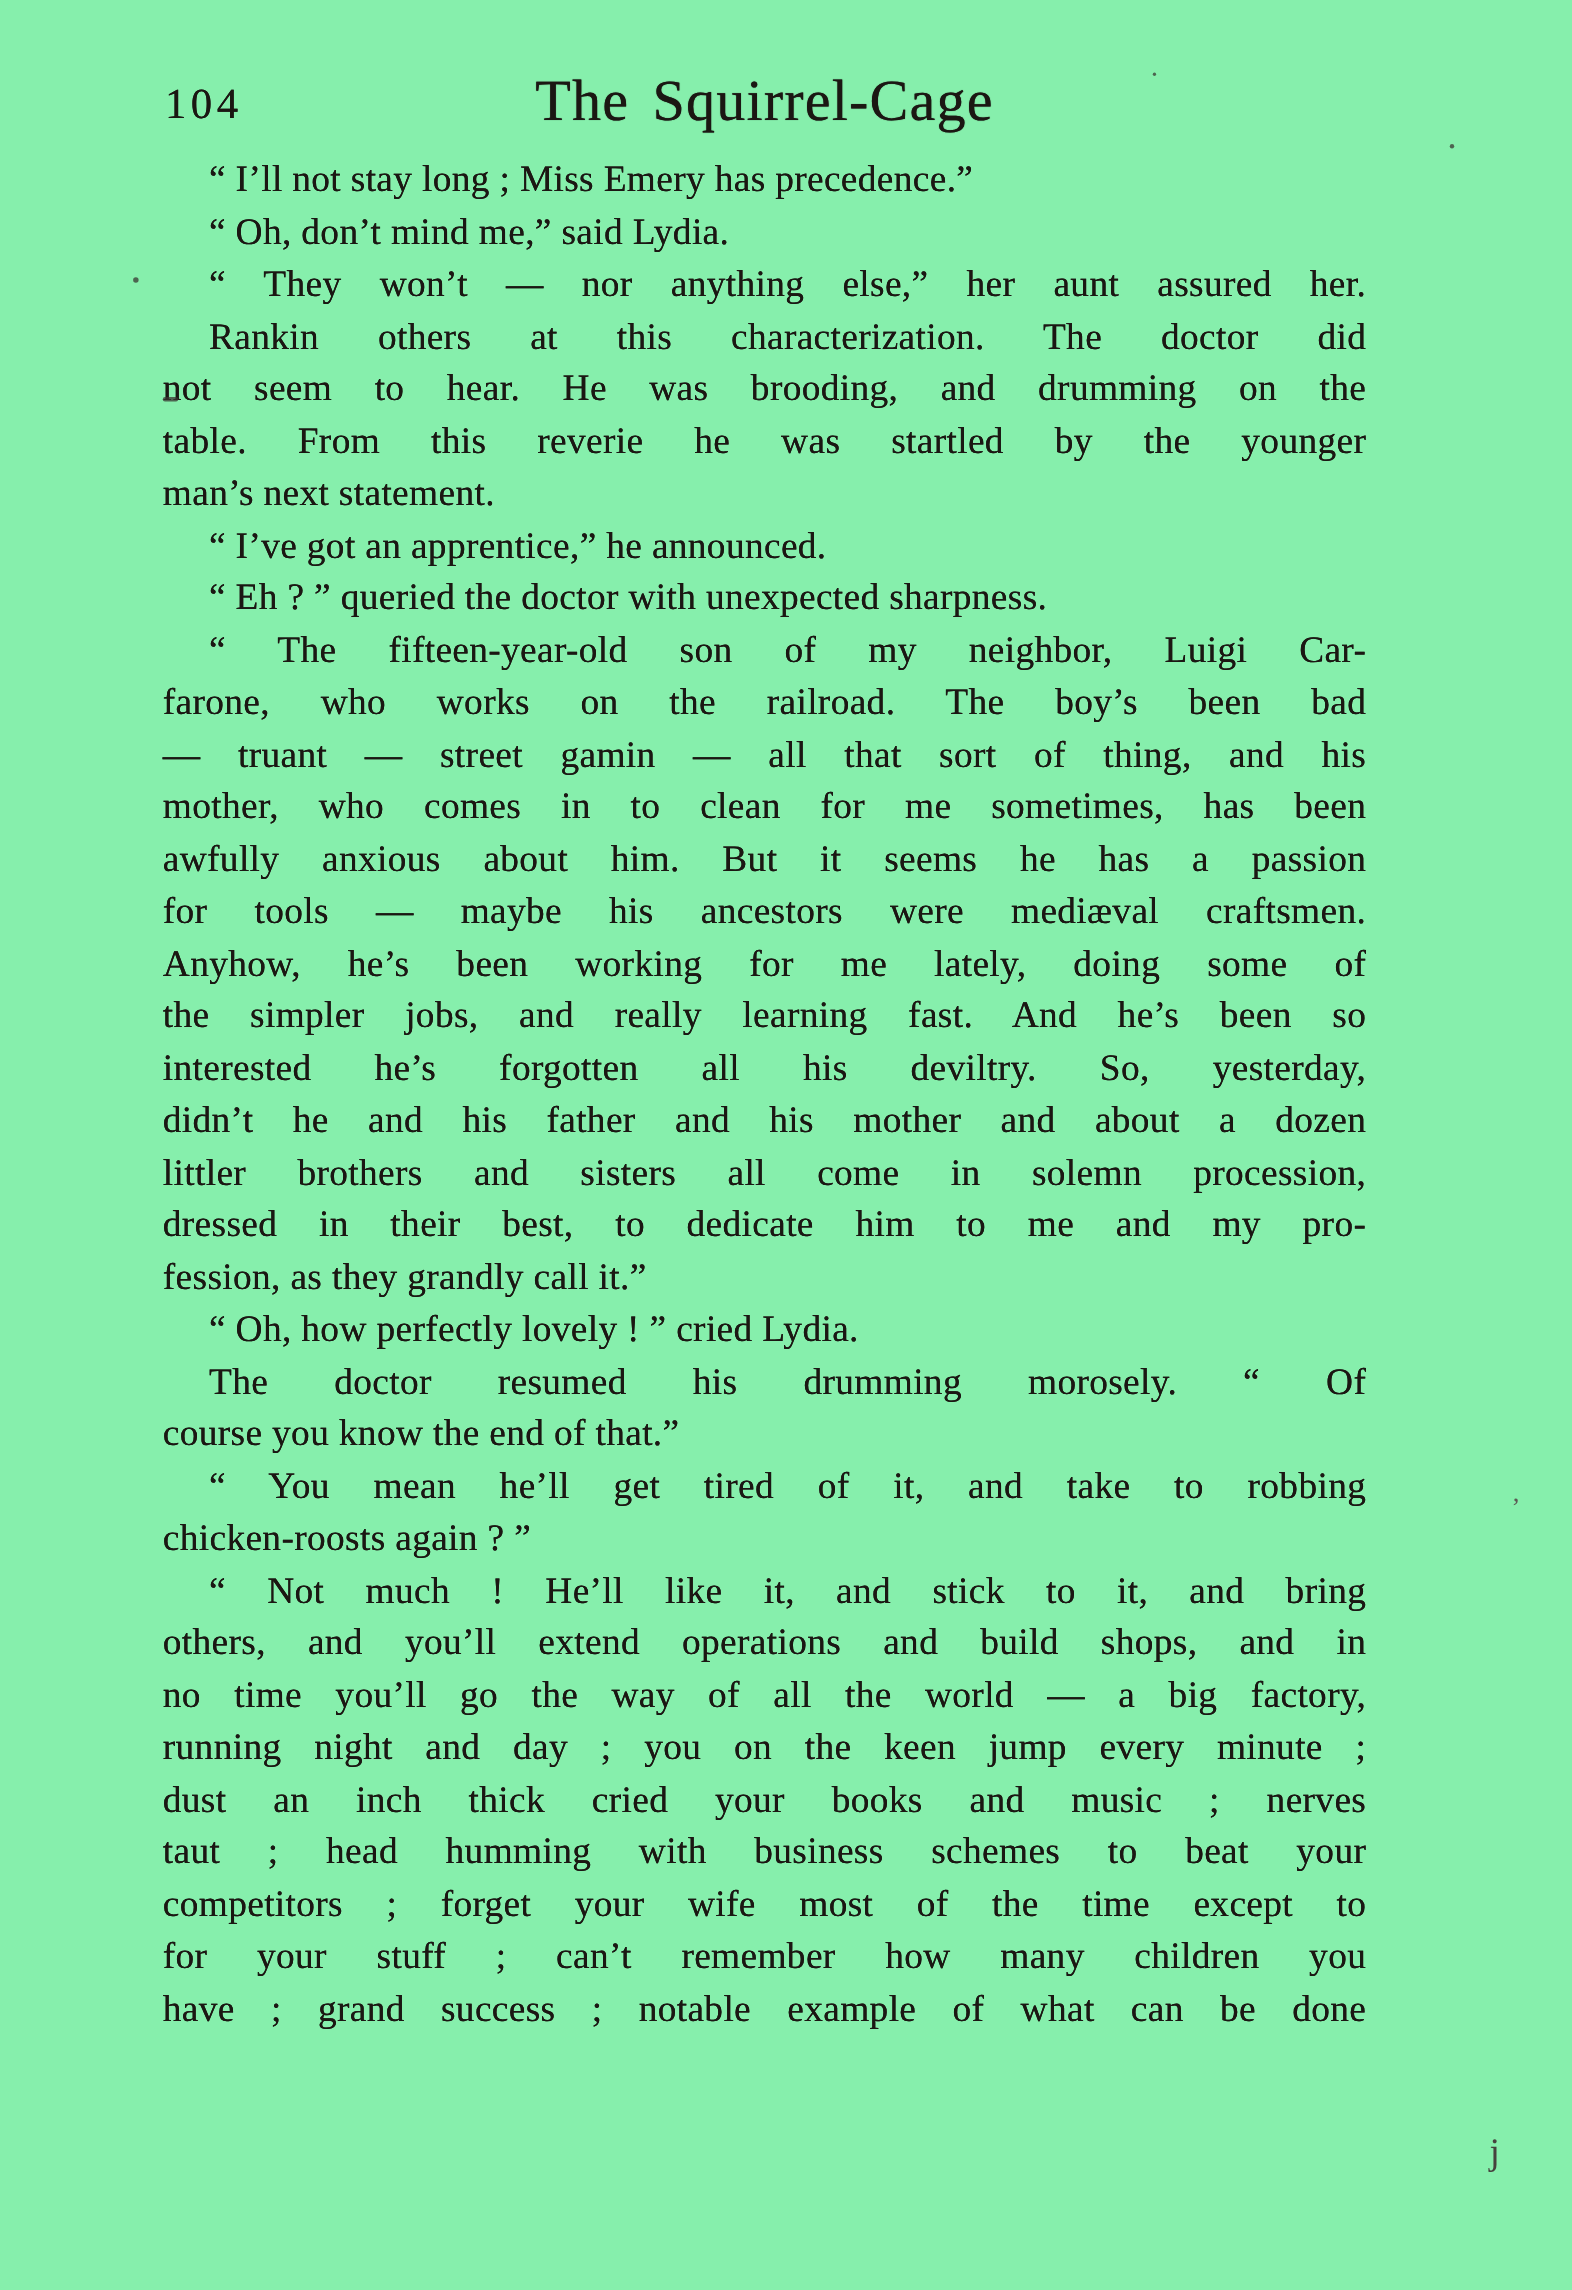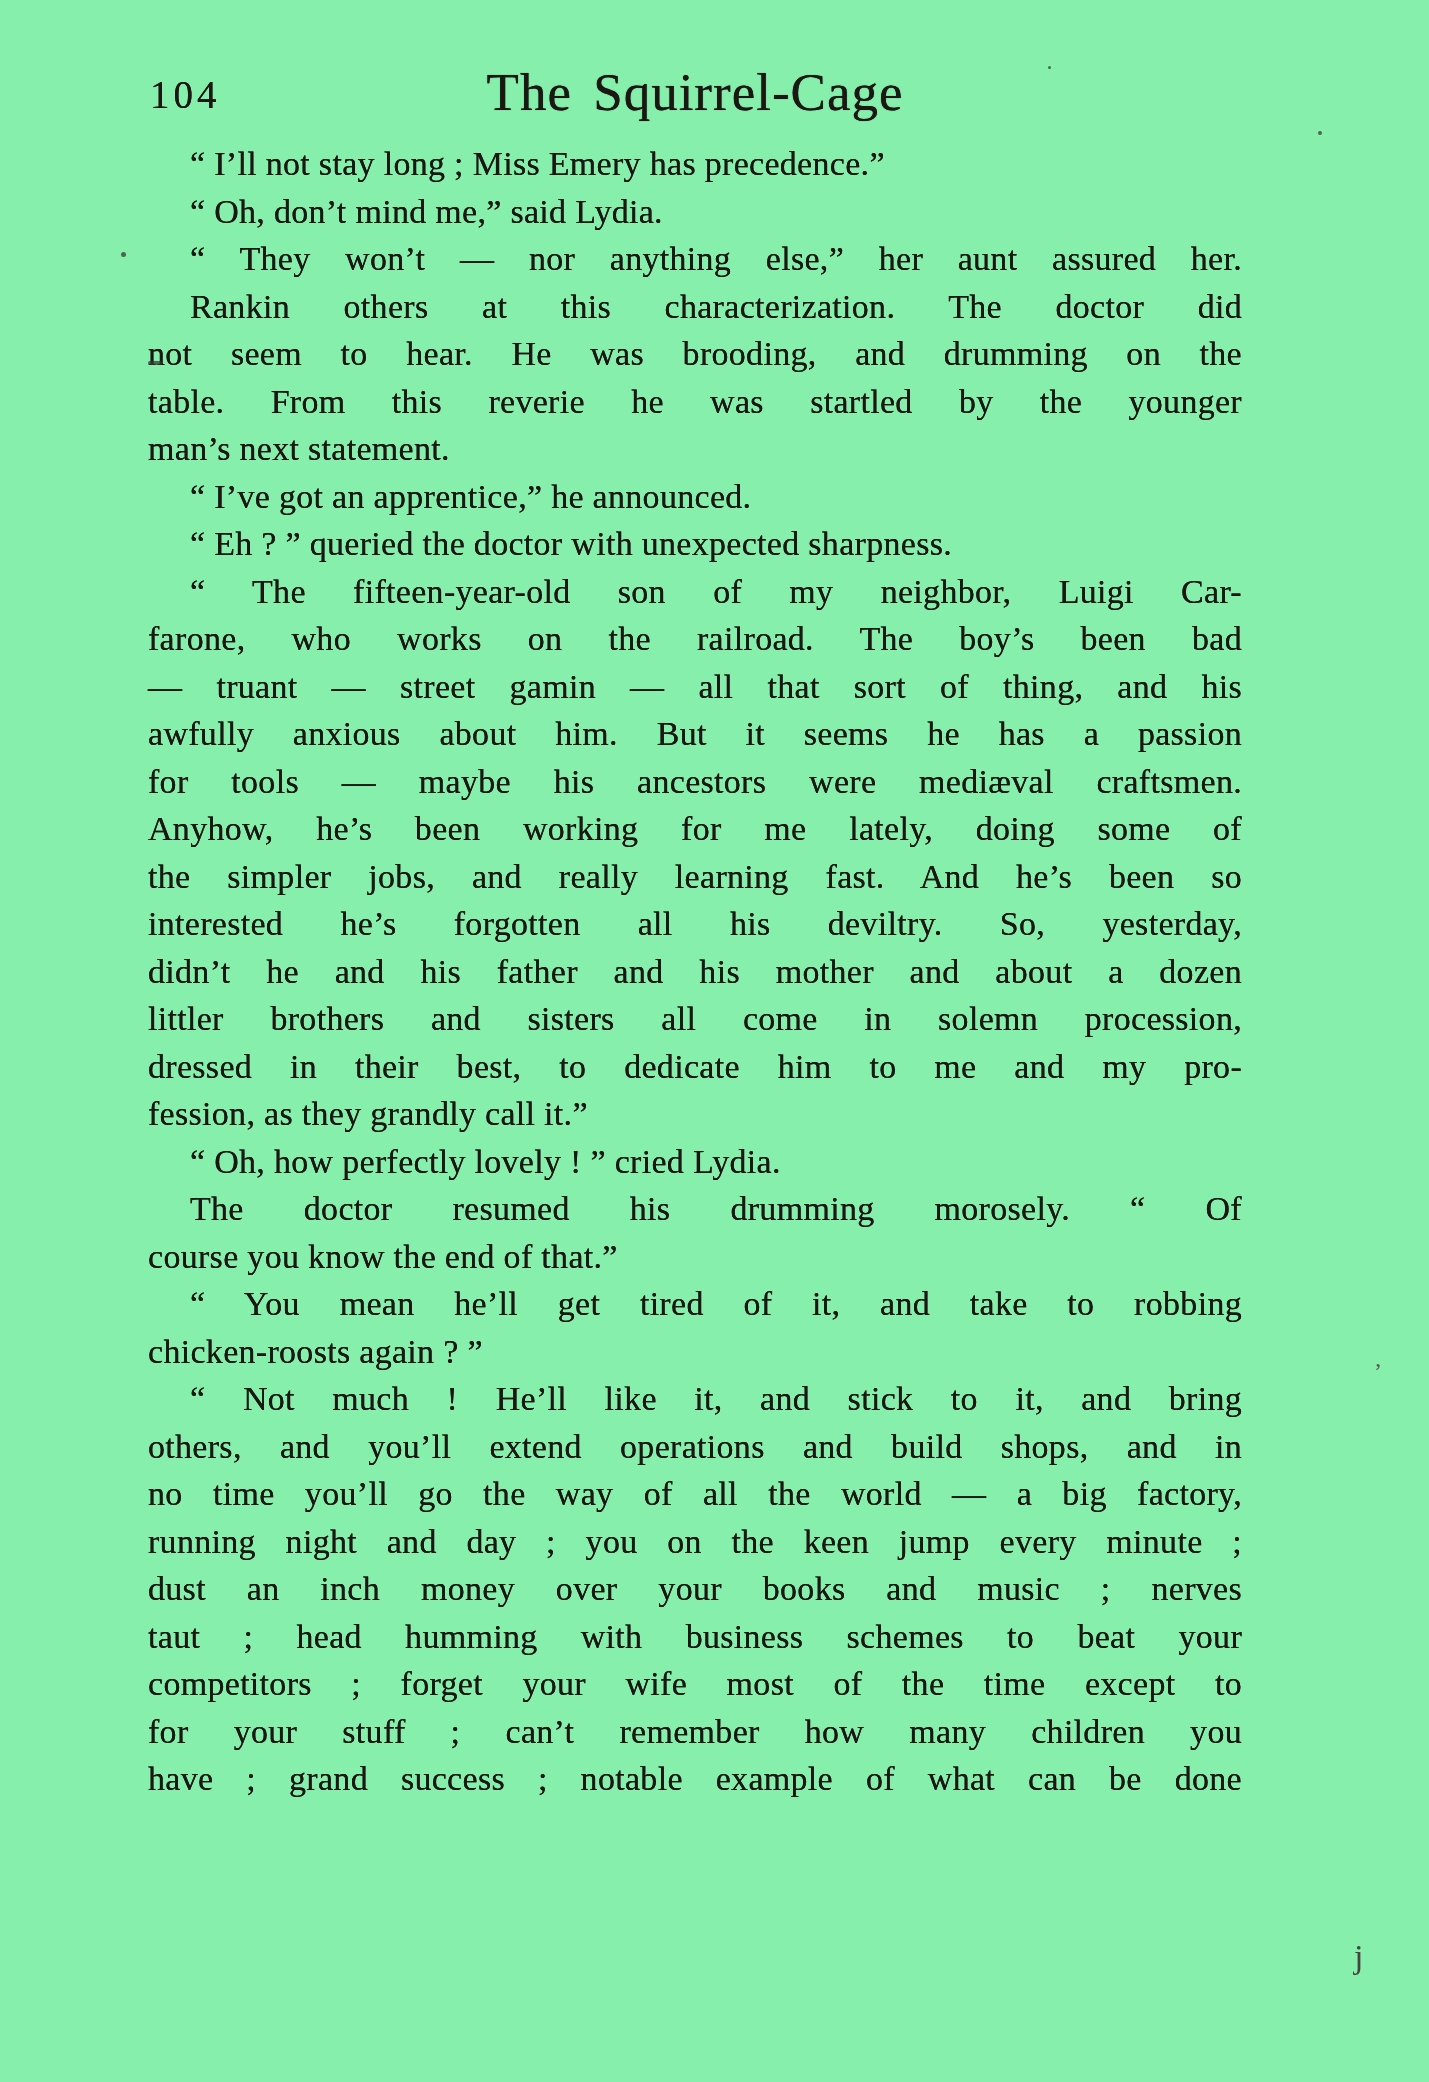--- a/index.html
+++ b/index.html
@@ -82,39 +82,40 @@
       <div class="line ind just">“ They won’t — nor anything else,” her aunt assured her.</div>
       <div class="line ind just">Rankin others at this characterization. The doctor did</div>
       <div class="line just">not seem to hear. He was brooding, and drumming on the</div>
       <div class="line just">table. From this reverie he was startled by the younger</div>
       <div class="line">man’s next statement.</div>
       <div class="line ind">“ I’ve got an apprentice,” he announced.</div>
       <div class="line ind">“ Eh ? ” queried the doctor with unexpected sharpness.</div>
       <div class="line ind just">“ The fifteen-year-old son of my neighbor, Luigi Car-</div>
       <div class="line just">farone, who works on the railroad. The boy’s been bad</div>
       <div class="line just">— truant — street gamin — all that sort of thing, and his</div>
+      <div class="line just">mother, who comes in to clean for me sometimes, has been</div>
       <div class="line just">awfully anxious about him. But it seems he has a passion</div>
       <div class="line just">for tools — maybe his ancestors were mediæval craftsmen.</div>
       <div class="line just">Anyhow, he’s been working for me lately, doing some of</div>
       <div class="line just">the simpler jobs, and really learning fast. And he’s been so</div>
       <div class="line just">interested he’s forgotten all his deviltry. So, yesterday,</div>
       <div class="line just">didn’t he and his father and his mother and about a dozen</div>
       <div class="line just">littler brothers and sisters all come in solemn procession,</div>
       <div class="line just">dressed in their best, to dedicate him to me and my pro-</div>
       <div class="line">fession, as they grandly call it.”</div>
       <div class="line ind">“ Oh, how perfectly lovely ! ” cried Lydia.</div>
       <div class="line ind just">The doctor resumed his drumming morosely. “ Of</div>
       <div class="line">course you know the end of that.”</div>
       <div class="line ind just">“ You mean he’ll get tired of it, and take to robbing</div>
       <div class="line">chicken-roosts again ? ”</div>
       <div class="line ind just">“ Not much ! He’ll like it, and stick to it, and bring</div>
       <div class="line just">others, and you’ll extend operations and build shops, and in</div>
       <div class="line just">no time you’ll go the way of all the world — a big factory,</div>
       <div class="line just">running night and day ; you on the keen jump every minute ;</div>
-      <div class="line just">dust an inch money over your books and music ; nerves</div>
+      <div class="line just">dust an inch thick cried your books and music ; nerves</div>
       <div class="line just">taut ; head humming with business schemes to beat your</div>
       <div class="line just">competitors ; forget your wife most of the time except to</div>
       <div class="line just">for your stuff ; can’t remember how many children you</div>
       <div class="line just">have ; grand success ; notable example of what can be done</div>
     </div>
 
   <div class="speck" style="left:121px; top:252px; width:5px; height:5px;"></div>
   <div class="speck dash" style="left:148px; top:361px; width:14px; height:4px;"></div>
   <div class="speck" style="left:1048px; top:66px; width:3px; height:3px;"></div>
   <div class="speck" style="left:1318px; top:131px; width:4px; height:4px;"></div>

